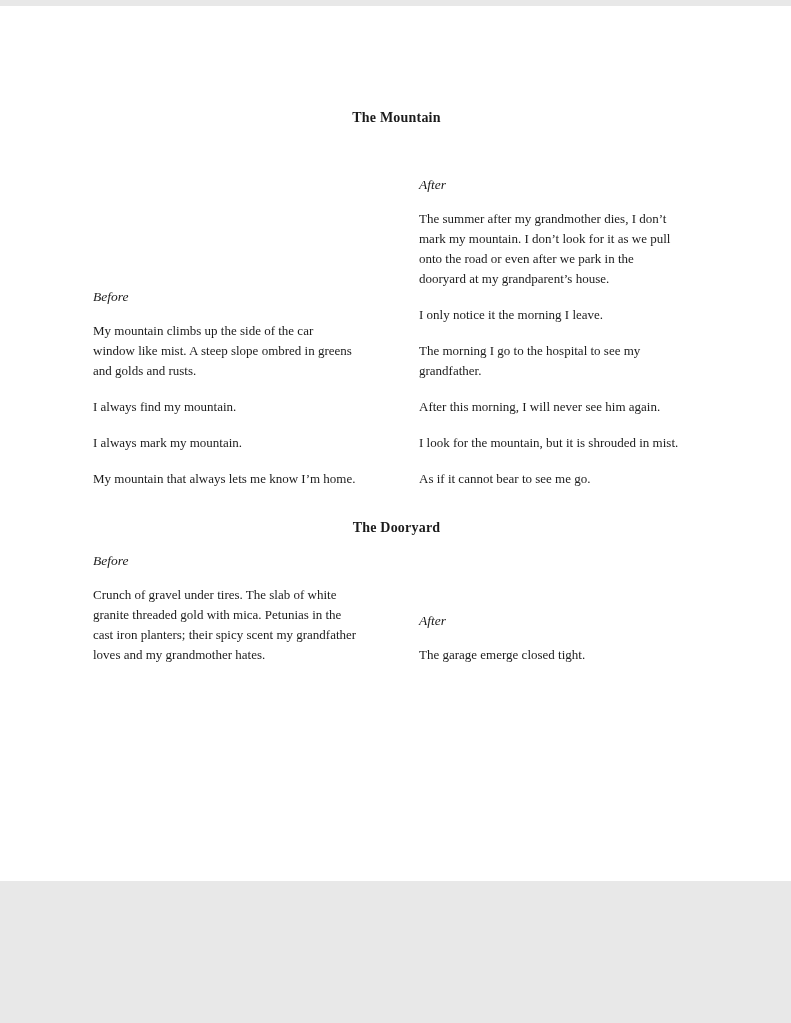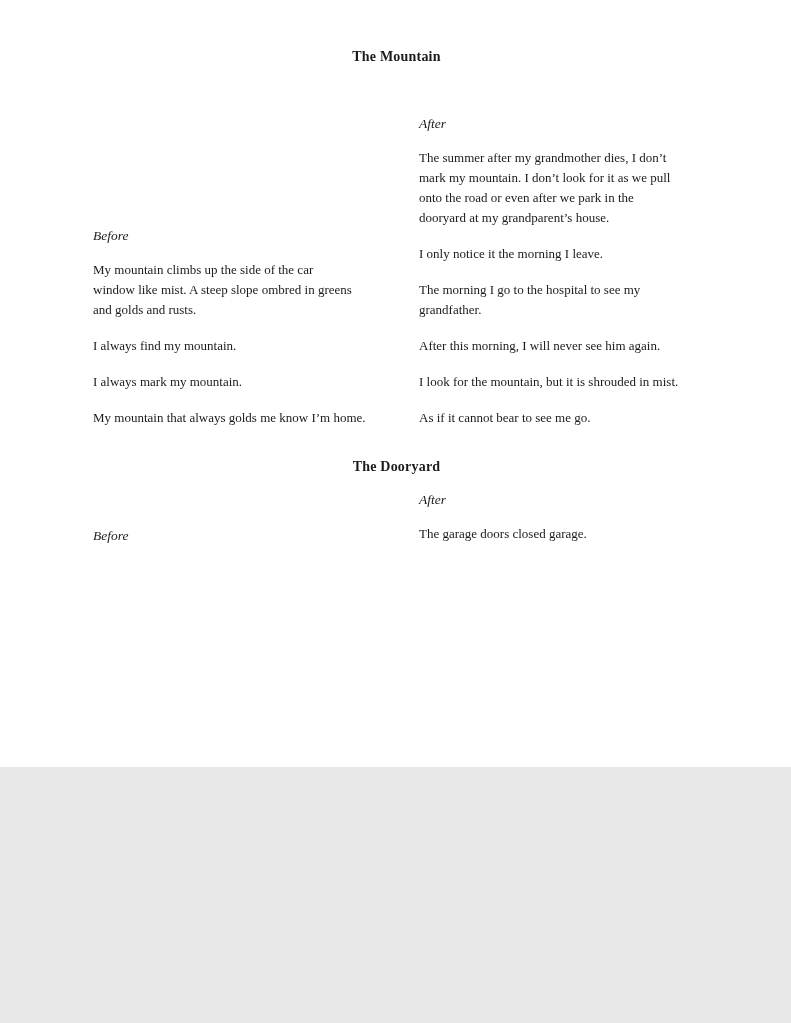--- a/index.html
+++ b/index.html
@@ -1,24 +1,24 @@
 <!DOCTYPE html>
 <html><head>
 <meta charset="utf-8">
 <style>
   html, body { margin: 0; padding: 0; background: #e8e8e8; }
   .page {
     width: 791px;
-    height: 767px;
-    margin: 0 auto;
+    height: 875px;
+    margin: 6px auto;
     background: #ffffff;
     color: #1b1b1b;
     font-family: "Liberation Serif", "DejaVu Serif", serif;
     box-sizing: border-box;
-    padding: 48px 91px 0 93px;
+    padding: 103px 91px 0 93px;
     overflow: hidden;
   }
   .section-title {
     font-size: 14px;
     font-weight: 700;
     line-height: 18px;
     text-align: center;
     letter-spacing: 0.2px;
     margin: 0 0 35px 0;
   }
@@ -48,21 +48,21 @@
   <section class="section section-0">
     <h1 class="section-title">The Mountain</h1>
     <div class="columns">
       <div class="col col-before">
         <div class="col-label">Before</div>
         <p class="para">My mountain climbs up the side of the car
 window like mist. A steep slope ombred in greens
 and golds and rusts.</p>
         <p class="para">I always find my mountain.</p>
         <p class="para">I always mark my mountain.</p>
-        <p class="para">My mountain that always golds me know I’m home.</p>
+        <p class="para">My mountain that always lets me know I’m home.</p>
       </div>
       <div class="col col-after">
         <div class="col-label">After</div>
         <p class="para">The summer after my grandmother dies, I don’t
 mark my mountain. I don’t look for it as we pull
 onto the road or even after we park in the
 dooryard at my grandparent’s house.</p>
         <p class="para">I only notice it the morning I leave.</p>
         <p class="para">The morning I go to the hospital to see my
 grandfather.</p>
@@ -71,21 +71,25 @@
         <p class="para">As if it cannot bear to see me go.</p>
       </div>
     </div>
   </section>
 
   <section class="section section-1">
     <h1 class="section-title">The Dooryard</h1>
     <div class="columns">
       <div class="col col-before">
         <div class="col-label">Before</div>
+        <p class="para">Crunch of gravel under tires. The slab of white
+granite threaded gold with mica. Petunias in the
+cast iron planters; their spicy scent my grandfather
+loves and my grandmother hates.</p>
       </div>
       <div class="col col-after">
         <div class="col-label">After</div>
-        <p class="para">The garage doors closed garage.</p>
+        <p class="para">The garage emerge closed tight.</p>
       </div>
     </div>
   </section>
 
 </div>
 
 </body></html>

